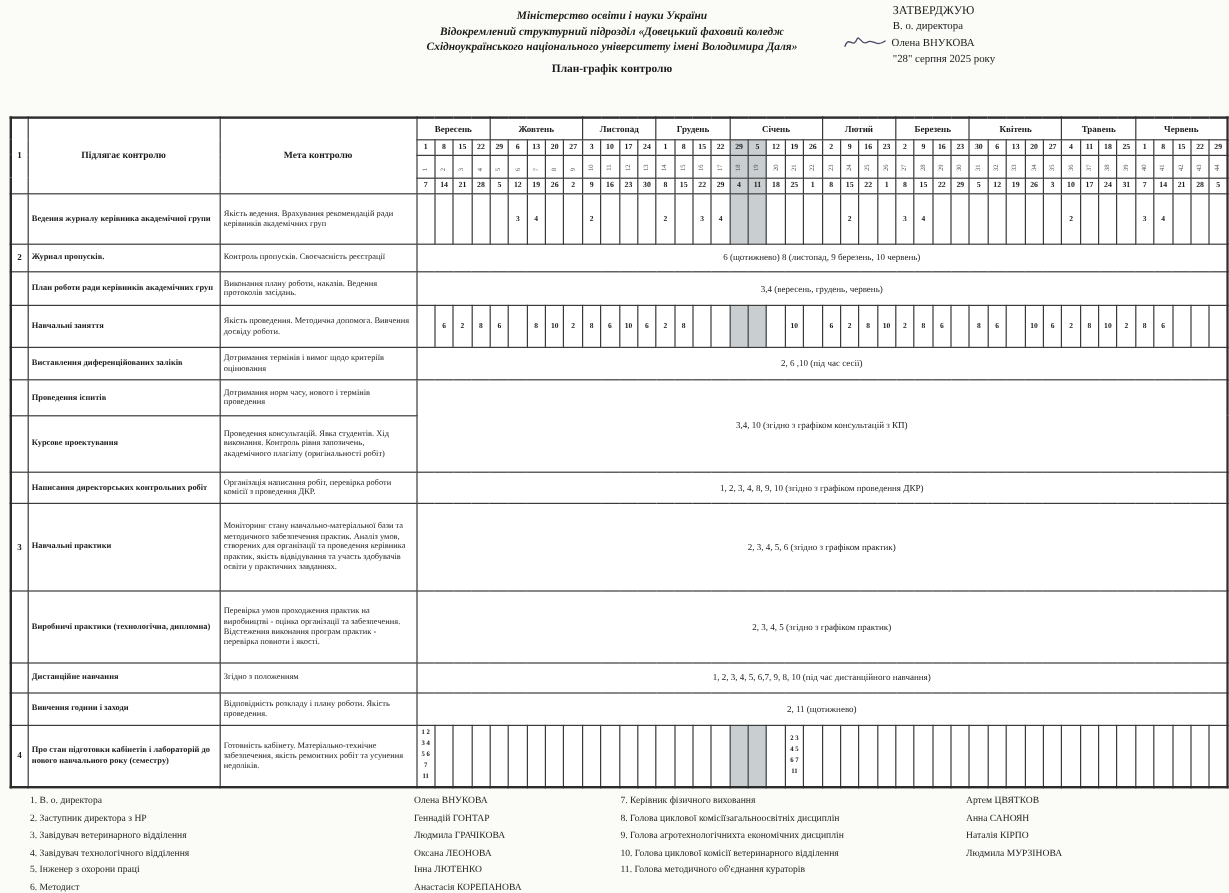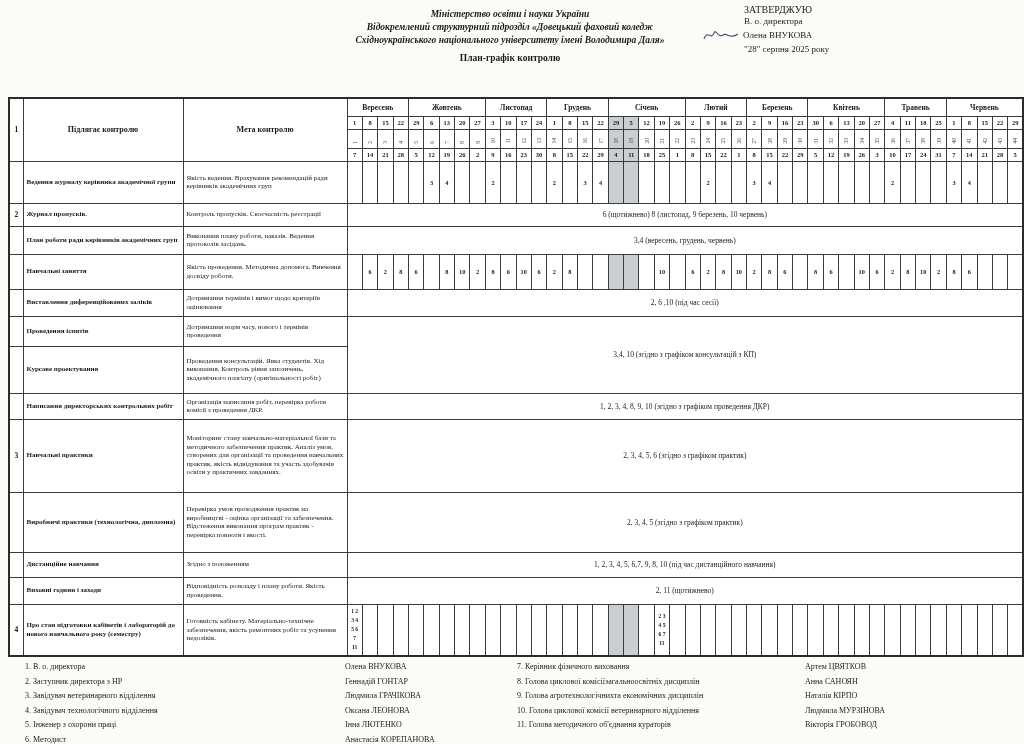--- a/index.html
+++ b/index.html
@@ -422,38 +422,38 @@
           </tr>
           <tr style="height:26px">
             <td class="numcol"></td>
             <td class="subject">Написання директорських контрольних робіт</td>
             <td class="goal">Організація написання робіт, перевірка роботи комісії з проведення ДКР.</td>
             <td class="span-cell" colspan="44">1, 2, 3, 4, 8, 9, 10 (згідно з графіком проведення ДКР)</td>
           </tr>
           <tr style="height:73px">
             <td class="numcol">3</td>
             <td class="subject">Навчальні практики</td>
-            <td class="goal">Моніторинг стану навчально-матеріальної бази та методичного забезпечення практик. Аналіз умов, створених для організації та проведення навчальних практик, якість відвідування та участь здобувачів освіти у практичних завданнях.</td>
+            <td class="goal">Моніторинг стану навчально-матеріальної бази та методичного забезпечення практик. Аналіз умов, створених для організації та проведення керівника практик, якість відвідування та участь здобувачів освіти у практичних завданнях.</td>
             <td class="span-cell" colspan="44">2, 3, 4, 5, 6 (згідно з графіком практик)</td>
           </tr>
           <tr style="height:60px">
             <td class="numcol"></td>
             <td class="subject">Виробничі практики (технологічна, дипломна)</td>
             <td class="goal">Перевірка умов проходження практик на виробництві - оцінка організації та забезпечення. Відстеження виконання програм практик - перевірка повноти і якості.</td>
             <td class="span-cell" colspan="44">2, 3, 4, 5  (згідно з графіком практик)</td>
           </tr>
           <tr style="height:25px">
             <td class="numcol"></td>
             <td class="subject">Дистанційне навчання</td>
             <td class="goal">Згідно з положенням</td>
             <td class="span-cell" colspan="44">1, 2, 3, 4, 5, 6,7, 9, 8, 10 (під час  дистанційного навчання)</td>
           </tr>
           <tr style="height:27px">
             <td class="numcol"></td>
-            <td class="subject">Виховні години і заходи</td>
+            <td class="subject">Вивчення години і заходи</td>
             <td class="goal">Відповідність розкладу і плану роботи. Якість проведення.</td>
             <td class="span-cell" colspan="44">2, 11 (щотижнево)</td>
           </tr>
           <tr style="height:52px">
             <td class="numcol">4</td>
             <td class="subject">Про стан підготовки кабінетів і лабораторій до нового навчального року (семестру)</td>
             <td class="goal">Готовність кабінету. Матеріально-технічне забезпечення, якість ремонтних робіт та усунення недоліків.</td>
             <td class="wk multi">1 2
 3 4
 5 6
@@ -532,17 +532,16 @@
       <div>8. Голова циклової комісіїзагальноосвітніх дисциплін</div>
       <div>9. Голова агротехнологічнихта економічних дисциплін</div>
       <div>10. Голова циклової комісії ветеринарного відділення</div>
       <div>11. Голова методичного об'єднання кураторів</div>
     </div>
     <div class="flist">
       <div>Артем ЦВЯТКОВ</div>
       <div>Анна САНОЯН</div>
       <div>Наталія КІРПО</div>
       <div>Людмила МУРЗІНОВА</div>
-      <div>Вікторія ГРОБОВОД</div>
     </div>
   </div>
 
 </div>
 
 </body></html>

